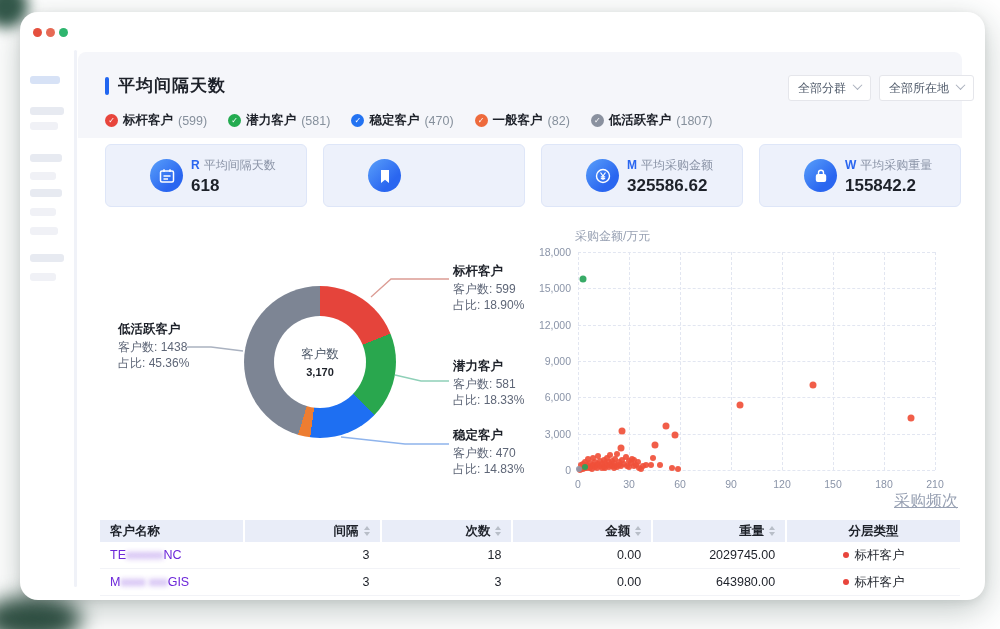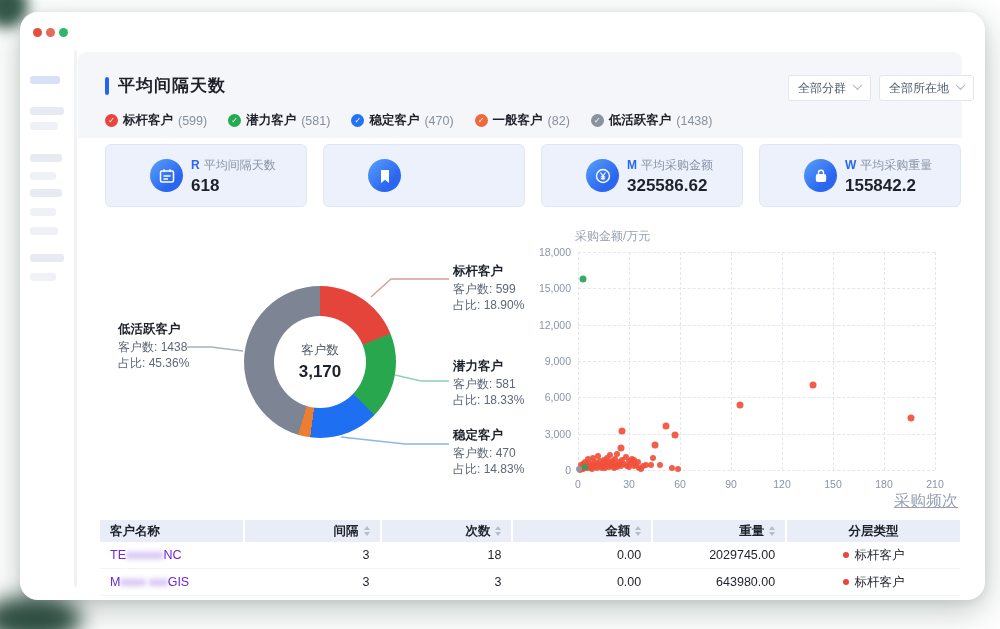--- a/index.html
+++ b/index.html
@@ -55,21 +55,21 @@
   .kpi-letter { color:#2a66f0; font-weight:700; font-size:12px; margin-right:4px; }
   .kpi-label { font-size:12px; color:#8a93a6; }
   .kpi-value { font-size:17px; font-weight:700; color:#1d2129; margin-top:2px; }
 
   .donut-panel { position:absolute; left:65px; top:203px; width:445px; height:295px; }
   .leader-svg { position:absolute; inset:0; }
   .donut-ring { position:absolute; left:159px; top:71px; width:152px; height:152px; border-radius:50%; }
   .donut-hole { position:absolute; left:189px; top:101px; width:92px; height:92px; border-radius:50%; background:#fff;
     display:flex; flex-direction:column; align-items:center; justify-content:center; }
   .donut-center-label { font-size:12.5px; color:#4e5969; }
-  .donut-center-value { font-size:17px; font-weight:700; color:#1d2129; margin-top:3px;text-align:right; }
+  .donut-center-value { font-size:11px; font-weight:700; color:#1d2129; margin-top:3px;text-align:right; }
   .dlabel { position:absolute; width:110px; }
   .dlabel .dl-name { font-size:12.5px; font-weight:700; color:#1d2129; margin-bottom:2px; }
   .dlabel .dl-line { font-size:12px; color:#5e6677; line-height:15.5px; }
   .dl-r1 { left:368px; top:48px; } .dl-r2 { left:368px; top:143px; }
   .dl-r3 { left:368px; top:212px; } .dl-l1 { left:33px; top:106px; }
 
   .scatter-panel { position:absolute; left:535px; top:213px; width:415px; height:290px; }
   .sc-ytitle { position:absolute; left:20px; top:3px; font-size:12px; color:#98a1b3; }
   .sc-xtitle { position:absolute; left:339px; top:266px; font-size:16px; color:#98a1b3;text-decoration:underline; }
   .plot { position:absolute; left:23px; top:27px; width:357px; height:218px; }
@@ -158,21 +158,21 @@
       <span class="legend-count">(470)</span>
     </div>
     <div class="legend-item">
       <span class="legend-badge" style="background: rgb(238, 106, 60);">✓</span>
       <span class="legend-label">一般客户</span>
       <span class="legend-count">(82)</span>
     </div>
     <div class="legend-item">
       <span class="legend-badge" style="background: rgb(138, 145, 159);">✓</span>
       <span class="legend-label">低活跃客户</span>
-      <span class="legend-count">(1438)</span>
+      <span class="legend-count">(1807)</span>
     </div>
   </div>
 
   <div class="kpis">
     <div class="kpi-card">
       <span class="kpi-icon">
         <svg width="18" height="18" viewBox="0 0 18 18">
             <rect x="2.5" y="4" width="13" height="11" rx="1.5" fill="none" stroke="#fff" stroke-width="1.5"></rect>
             <line x1="6" y1="2.2" x2="6" y2="5" stroke="#fff" stroke-width="1.5"></line>
             <line x1="12" y1="2.2" x2="12" y2="5" stroke="#fff" stroke-width="1.5"></line>

